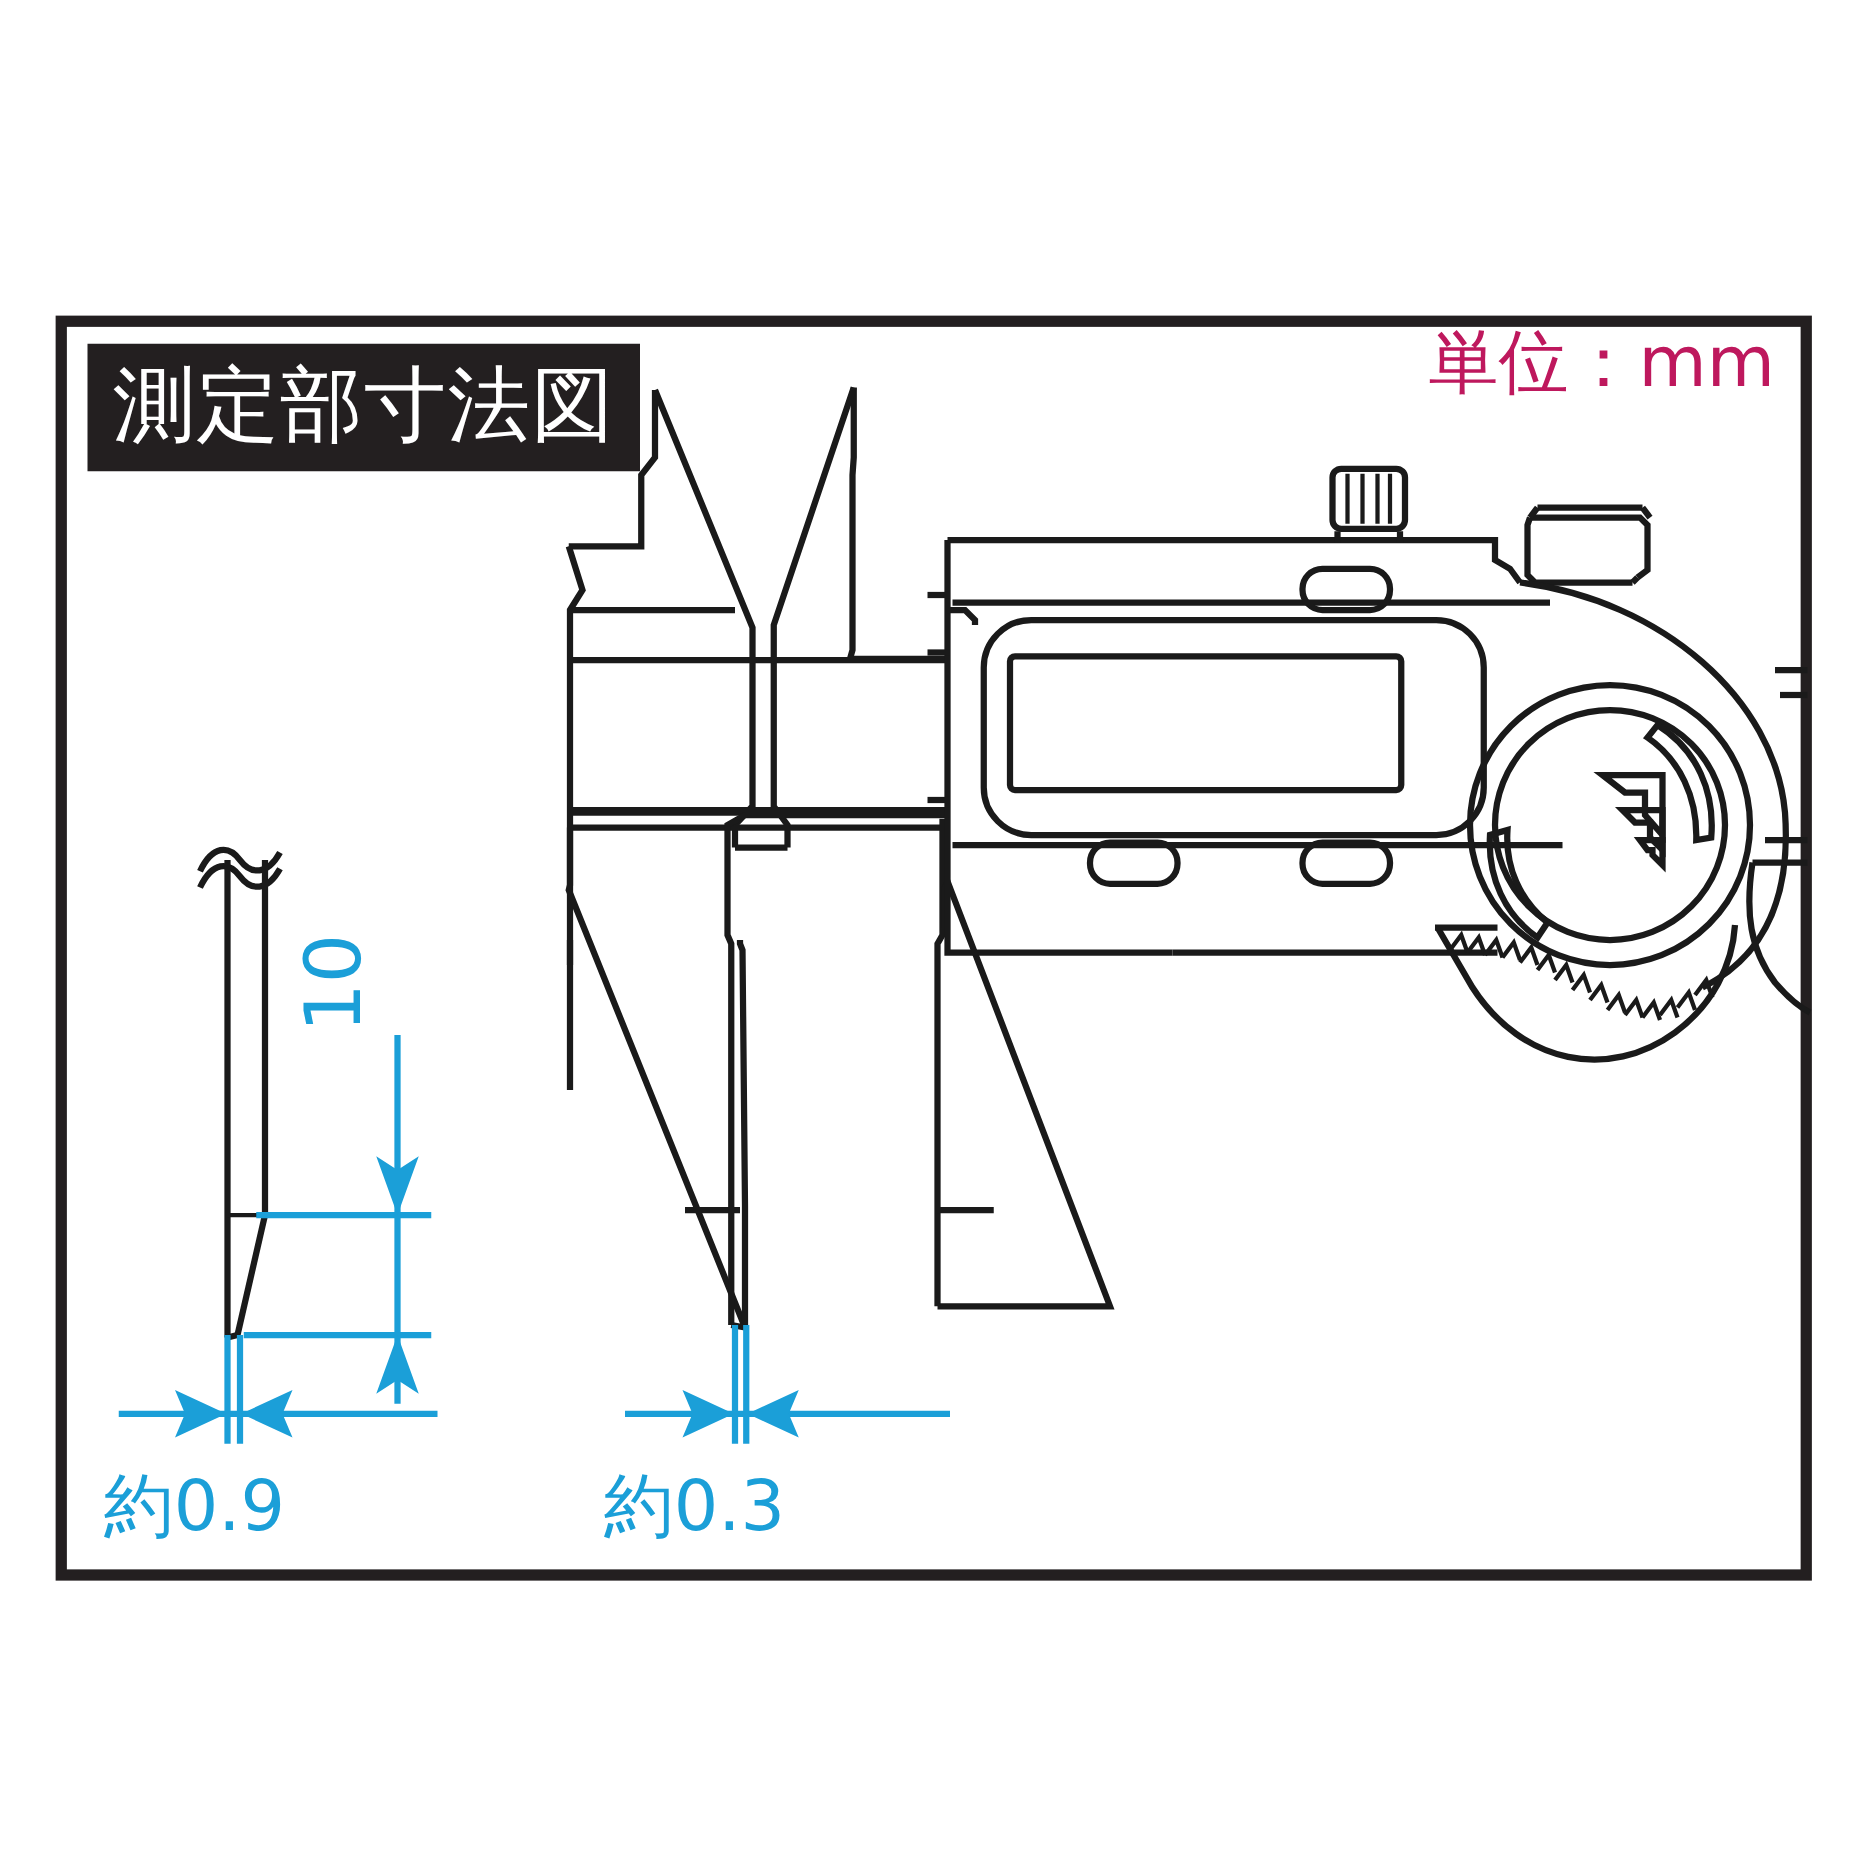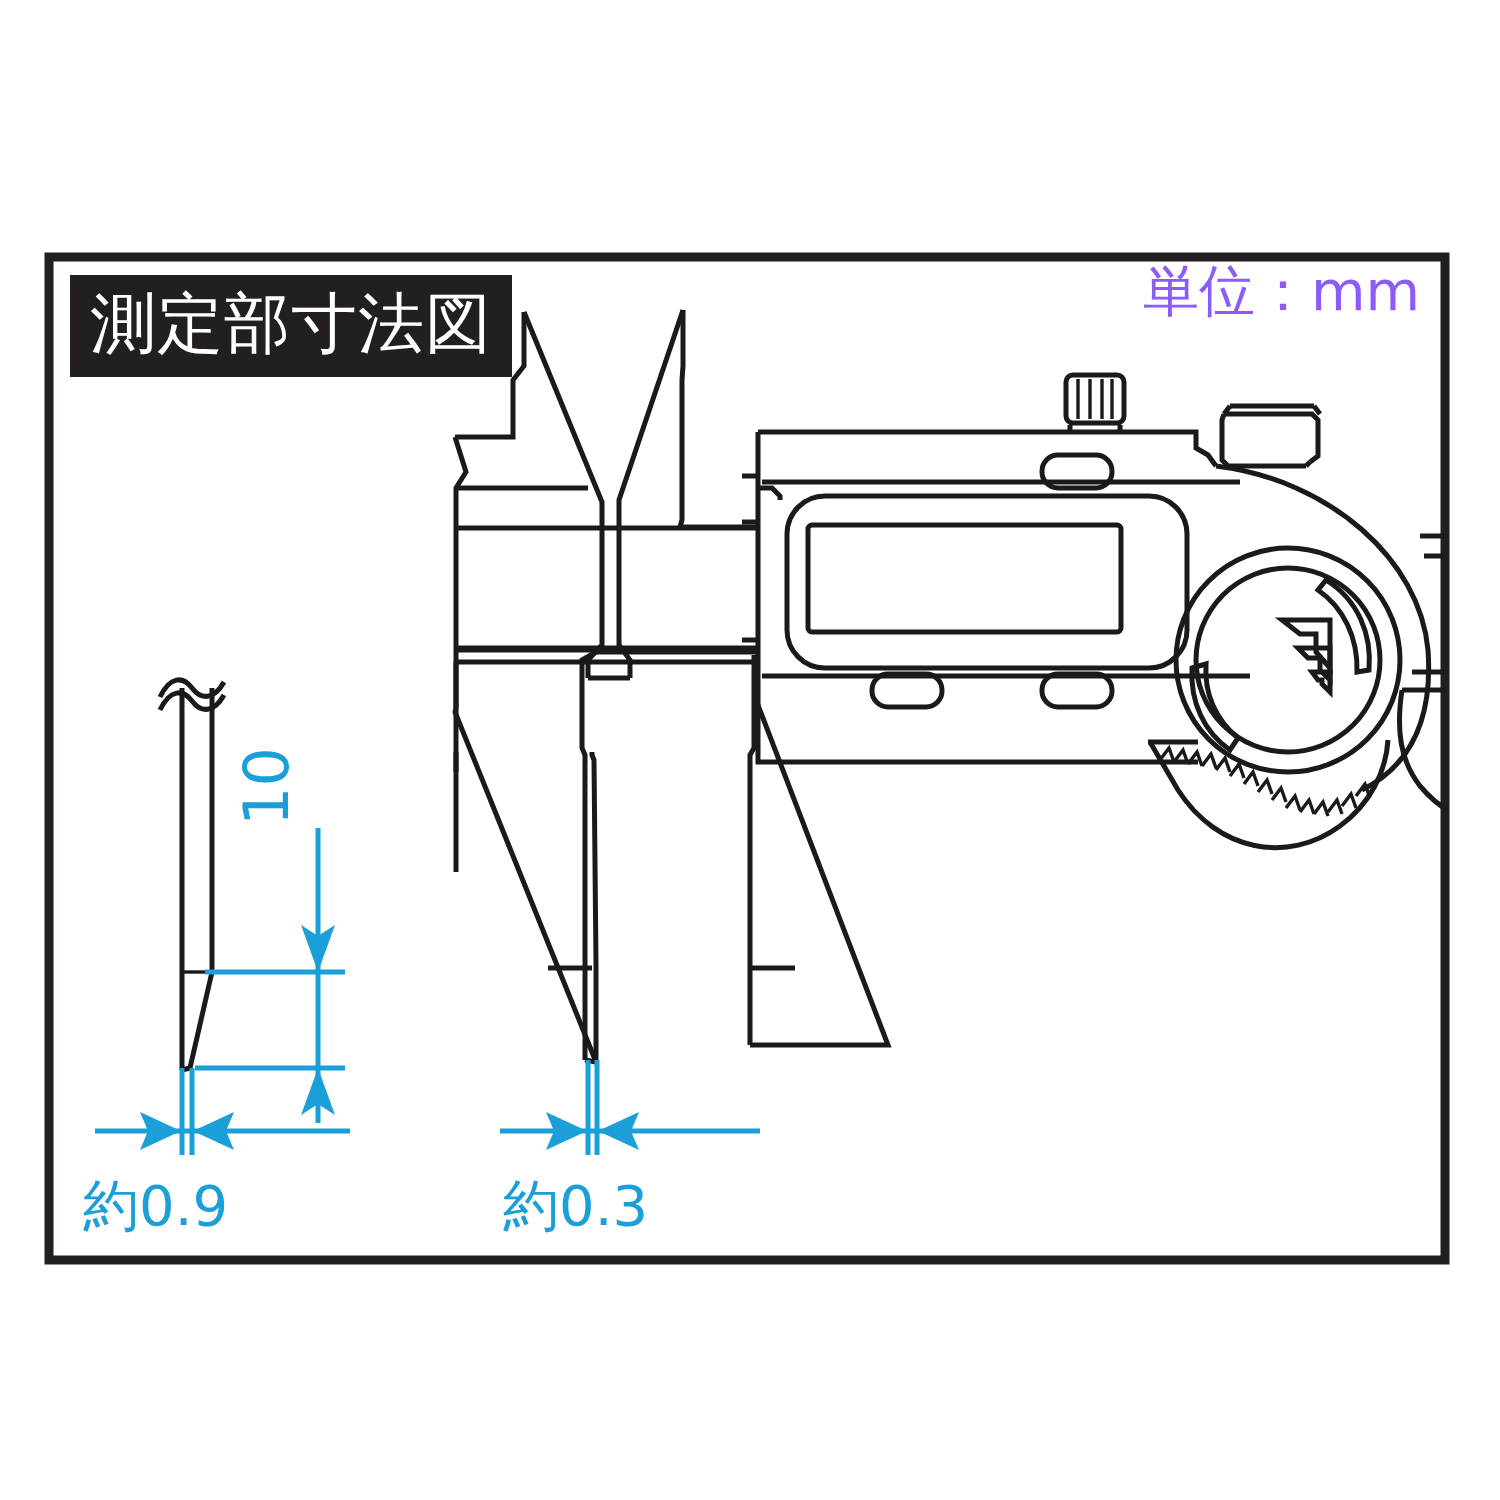--- a/index.html
+++ b/index.html
@@ -45,36 +45,36 @@
     letter-spacing: 1px;
     padding: 16px 20px 20px 20px;
     font-family: "DejaVu Sans", "Liberation Sans", sans-serif;
     font-weight: 500;
     white-space: nowrap;
   }
   .unit-label {
     position: absolute;
     right: 80px;
     top: 263px;
-    color: #8b5cf6;
+    color: #be185d;
     font-size: 56px;
     line-height: 1.0;
     white-space: nowrap;
     font-family: "DejaVu Sans", "Liberation Sans", sans-serif;
   }
   .dim-text {
     position: absolute;
     color: #1b9fd8;
     font-size: 56px;
     line-height: 1.0;
     white-space: nowrap;
     font-family: "DejaVu Sans", "Liberation Sans", sans-serif;
   }
   #dim-label-09 { left: 83px;  top: 1178px; }
-  #dim-label-03 { left: 503px; top: 1178px; text-align: right; }
+  #dim-label-03 { left: 483px; top: 1178px; text-align: right; }
   #dim-label-10 {
     left: 236px;
     top: 826px;
     font-size: 62px;
     transform: rotate(-90deg);
     transform-origin: 0 0;
     letter-spacing: 0px;
   }
 </style>
 </head>

